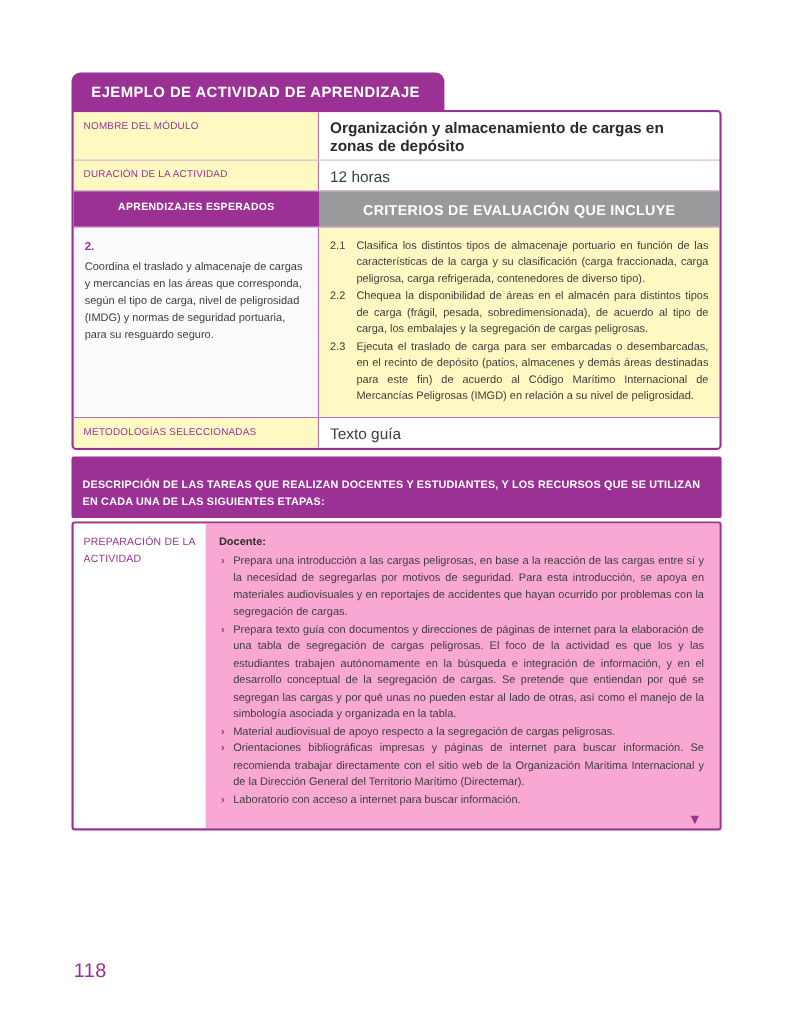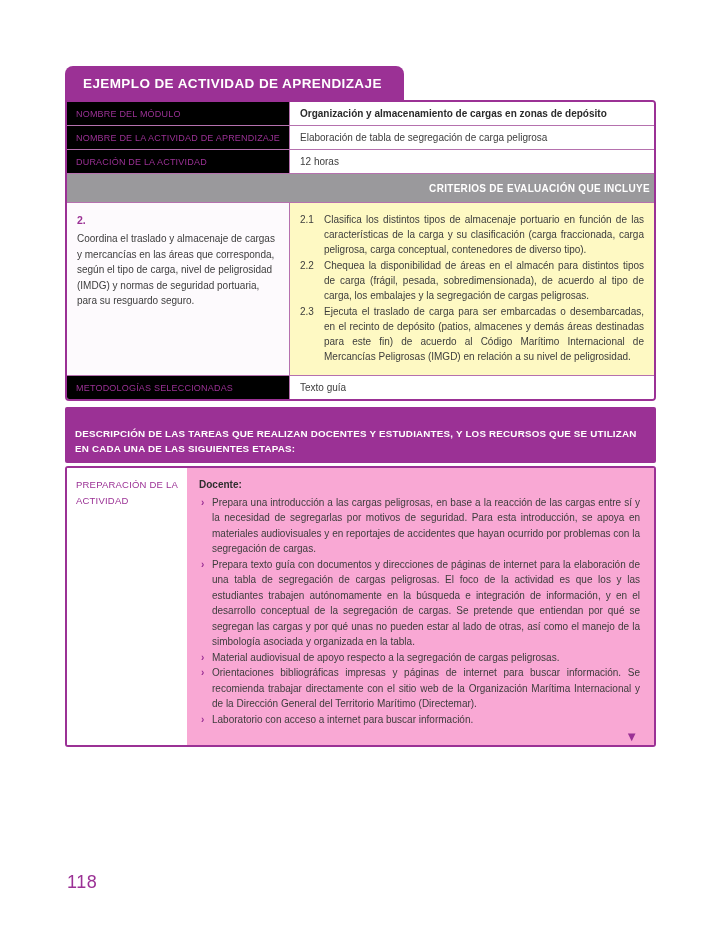--- a/index.html
+++ b/index.html
@@ -20,36 +20,36 @@
   }
 
   
   .tbl1 {
     border:2px solid #9b3195; border-radius:0 4px 4px 4px;
     background:#fff; overflow:hidden;
   }
   .row { display:flex; border-top:1px solid #b571ae; }
   .row:first-child { border-top:none; }
   .cell-label {
-    width:223px; flex:0 0 223px; background:#000000; color:#9b3195;
+    width:223px; flex:0 0 223px; background:#fef9c3; color:#9b3195;
     font-size:9px; letter-spacing:.2px; padding:7px 8px 6px 9px;
     border-right:1px solid #b571ae; white-space:nowrap; overflow:hidden;
   }
-  .cell-value { flex:1; background:#fff; color:#3d3d3d; font-size:10px; padding:6px 10px 5px 10px; }
+  .cell-value { flex:1; background:#fff; color:#3d3d3d; font-size:14px; padding:6px 10px 5px 10px; }
   .cell-value.bold { font-weight:bold; color:#2b2b2b; }
 
   .hdr-row { display:flex; border-top:1px solid #b571ae; }
   .hdr-left {
     width:223px; flex:0 0 223px; background:#9b3195; color:#fff;
     font-size:9.5px; font-weight:bold; letter-spacing:.3px;
     text-align:center; padding:9px 4px 8px 4px;
   }
   .hdr-right {
-    flex:1; background:#9a999c; color:#fff; font-size:10px; font-weight:bold;
-    letter-spacing:.3px; text-align:right; padding:9px 4px 8px 4px;
+    flex:1; background:#9a999c; color:#fff; font-size:13px; font-weight:bold;
+    letter-spacing:.3px; text-align:center; padding:9px 4px 8px 4px;
   }
 
   .body-row { display:flex; border-top:1px solid #b571ae; }
   .learning-cell {
     width:223px; flex:0 0 223px; background:#fdfafd; padding:9px 9px 10px 10px;
     border-right:1px solid #b571ae; color:#3d3d3d; font-size:10px; line-height:1.55;
   }
   .learning-num { color:#9b3195; font-weight:bold; font-size:10.5px; display:block; margin-bottom:3px; }
   .criteria-cell { flex:1; background:#fef9c3; padding:9px 10px 10px 10px; }
   .criteria-item { display:flex; margin-bottom:1px; }
@@ -103,41 +103,38 @@
   <div class="content-col">
 
     <div class="tab">EJEMPLO DE ACTIVIDAD DE APRENDIZAJE</div>
 
     <div class="tbl1">
       <div class="row">
         <div class="cell-label">NOMBRE DEL MÓDULO</div>
         <div class="cell-value bold">Organización y almacenamiento de cargas en zonas de depósito</div>
       </div>
       <div class="row">
-        <div class="cell-label">NOMBRE DE LA ACTIVIDAD DE APRENDIZAJE</div>
-        <div class="cell-value">Elaboración de tabla de segregación de carga peligrosa</div>
-      </div>
-      <div class="row">
         <div class="cell-label">DURACIÓN DE LA ACTIVIDAD</div>
         <div class="cell-value">12 horas</div>
       </div>
 
       <div class="hdr-row">
+        <div class="hdr-left">APRENDIZAJES ESPERADOS</div>
         <div class="hdr-right">CRITERIOS DE EVALUACIÓN QUE INCLUYE</div>
       </div>
 
       <div class="body-row">
         <div class="learning-cell">
           <span class="learning-num">2.</span>
           <span>Coordina el traslado y almacenaje de cargas y mercancías en las áreas que corresponda, según el tipo de carga, nivel de peligrosidad (IMDG) y normas de seguridad portuaria, para su resguardo seguro.</span>
         </div>
         <div class="criteria-cell">
           <div class="criteria-item">
             <span class="criteria-num">2.1</span>
-            <span class="criteria-text">Clasifica los distintos tipos de almacenaje portuario en función de las características de la carga y su clasificación (carga fraccionada, carga peligrosa, carga conceptual, contenedores de diverso tipo).</span>
+            <span class="criteria-text">Clasifica los distintos tipos de almacenaje portuario en función de las características de la carga y su clasificación (carga fraccionada, carga peligrosa, carga refrigerada, contenedores de diverso tipo).</span>
           </div>
           <div class="criteria-item">
             <span class="criteria-num">2.2</span>
             <span class="criteria-text">Chequea la disponibilidad de áreas en el almacén para distintos tipos de carga (frágil, pesada, sobredimensionada), de acuerdo al tipo de carga, los embalajes y la segregación de cargas peligrosas.</span>
           </div>
           <div class="criteria-item">
             <span class="criteria-num">2.3</span>
             <span class="criteria-text">Ejecuta el traslado de carga para ser embarcadas o desembarcadas, en el recinto de depósito (patios, almacenes y demás áreas destinadas para este fin) de acuerdo al Código Marítimo Internacional de Mercancías Peligrosas (IMGD) en relación a su nivel de peligrosidad.</span>
           </div>
         </div>

